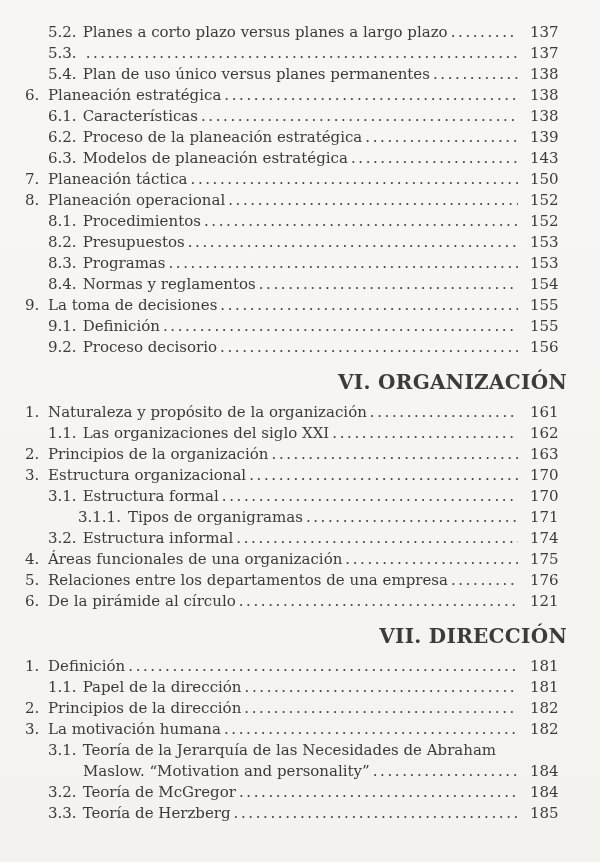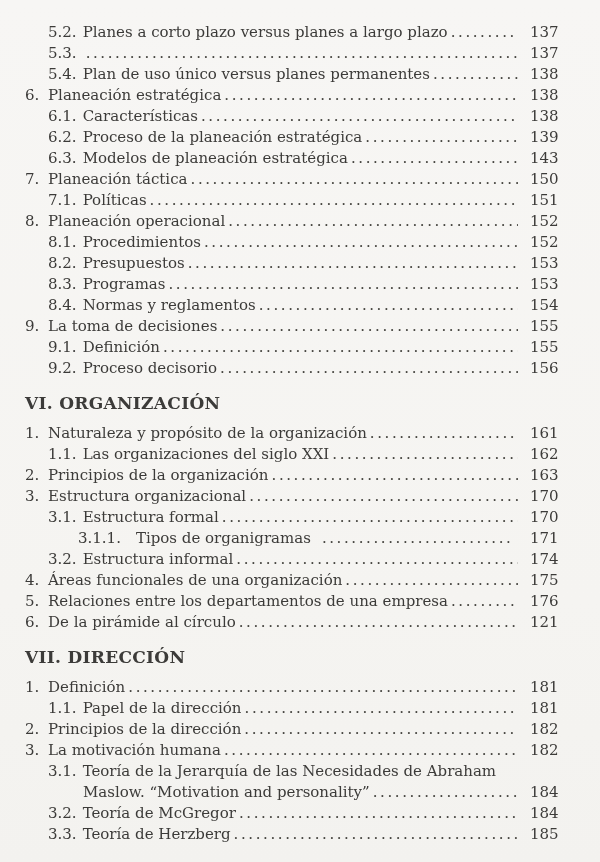--- a/index.html
+++ b/index.html
@@ -16,38 +16,38 @@
     overflow: hidden;
     font-family: "DejaVu Serif", "Liberation Serif", serif;
     font-size: 15px;
     color: #3c3b39;
   }
   .content {
     padding: 22px 33px 0 25px;
   }
   .toc-section { margin: 0; }
   .section-heading {
-    font-size: 17px;
+    font-size: 20px;
     font-weight: bold;
-    text-align: left;
+    text-align: right;
     letter-spacing: 0.3px;
     line-height: 21px;
     margin: 14px 0 9px 0;
   }
   .entry {
     display: flex;
     align-items: baseline;
     line-height: 21px;
     white-space: nowrap;
   }
   .entry .num { flex: none; }
   .entry.l0 .num { display: inline-block; width: 23px; }
   .entry.l1 { padding-left: 23px; }
   .entry.l1 .num { margin-right: 6px; }
-  .entry.l2 { padding-left: 53px; gap: 8px; }
+  .entry.l2 { padding-left: 53px; }
   .entry.l2 .num { margin-right: 7px; }
   .entry.cont { padding-left: 58px; }
   .label { flex: none; }
   .leader {
     flex: 1 1 auto;
     overflow: hidden;
     min-width: 10px;
     margin-left: 3px;
   }
   .leader::after {
@@ -120,26 +120,20 @@
     <span class="pagenum">143</span>
   </div>
 
   <div class="entry l0">
     <span class="num">7.</span>
     <span class="label">Planeación táctica</span>
     <span class="leader"></span>
     <span class="pagenum">150</span>
   </div>
 
-  <div class="entry l1">
-    <span class="num">7.1.</span>
-    <span class="label">Políticas</span>
-    <span class="leader"></span>
-    <span class="pagenum">151</span>
-  </div>
 
   <div class="entry l0">
     <span class="num">8.</span>
     <span class="label">Planeación operacional</span>
     <span class="leader"></span>
     <span class="pagenum">152</span>
   </div>
 
   <div class="entry l1">
     <span class="num">8.1.</span>

